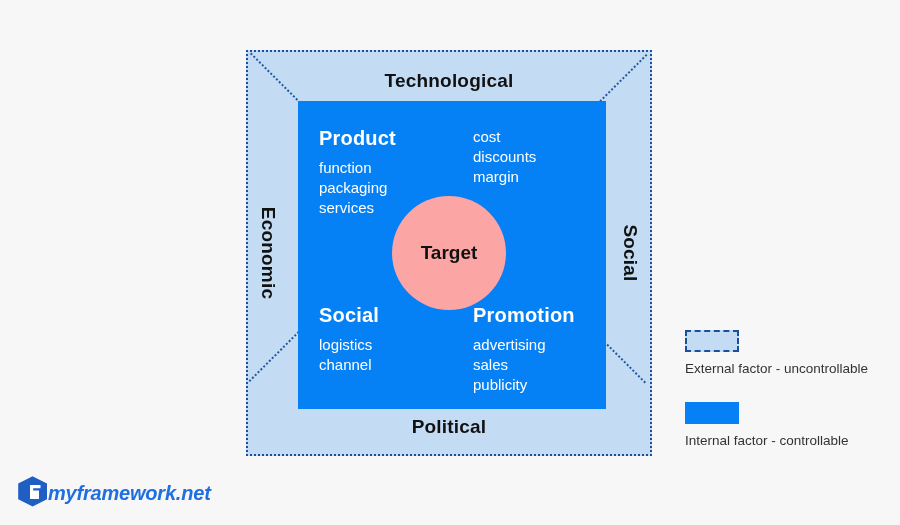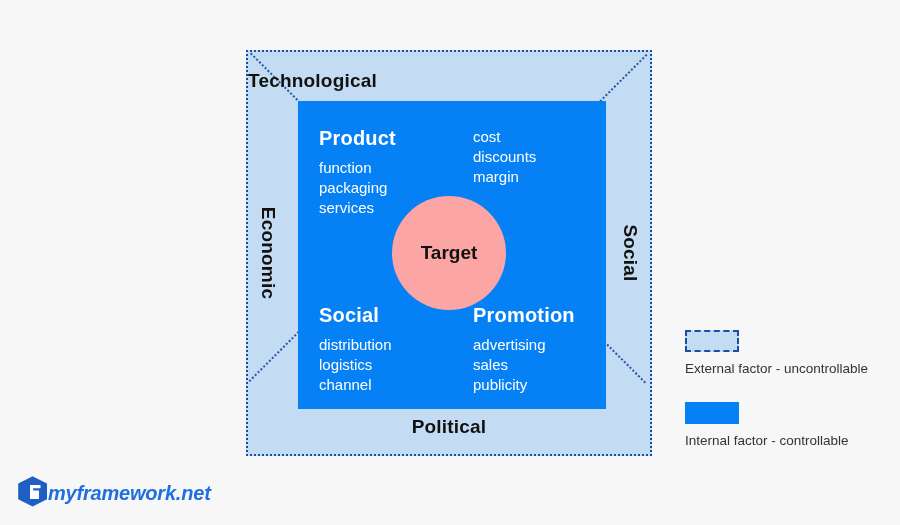--- a/index.html
+++ b/index.html
@@ -49,21 +49,21 @@
 
   
   .ext-label {
     position: absolute;
     font-size: 19px;
     font-weight: bold;
     color: #111;
     letter-spacing: .2px;
     white-space: nowrap;
   }
-  .ext-label.top    { top: 18px;  left: 0; right: 0; text-align: left; }
+  .ext-label.top    { top: 18px;  left: 0; right: 0; text-align: center; }
   .ext-label.bottom { bottom: 16px; left: 0; right: 0; text-align: center; }
   .ext-label.left {
     left: 50%; top: 50%;
     transform: translate(-50%, -50%) rotate(90deg);
     margin-left: -181px;
   }
   .ext-label.right {
     left: 50%; top: 50%;
     transform: translate(-50%, -50%) rotate(90deg);
     margin-left: 181px;
@@ -200,21 +200,20 @@
         <ul class="mix-items">
           <li>cost</li>
           <li>discounts</li>
           <li>margin</li>
         </ul>
       </div>
 
       <div class="mix-cell bottom">
         <div class="mix-title">Social</div>
         <ul class="mix-items">
-          <li>distribution</li>
           <li>logistics</li>
           <li>channel</li>
         </ul>
       </div>
 
       <div class="mix-cell bottom">
         <div class="mix-title">Promotion</div>
         <ul class="mix-items">
           <li>advertising</li>
           <li>sales</li>

